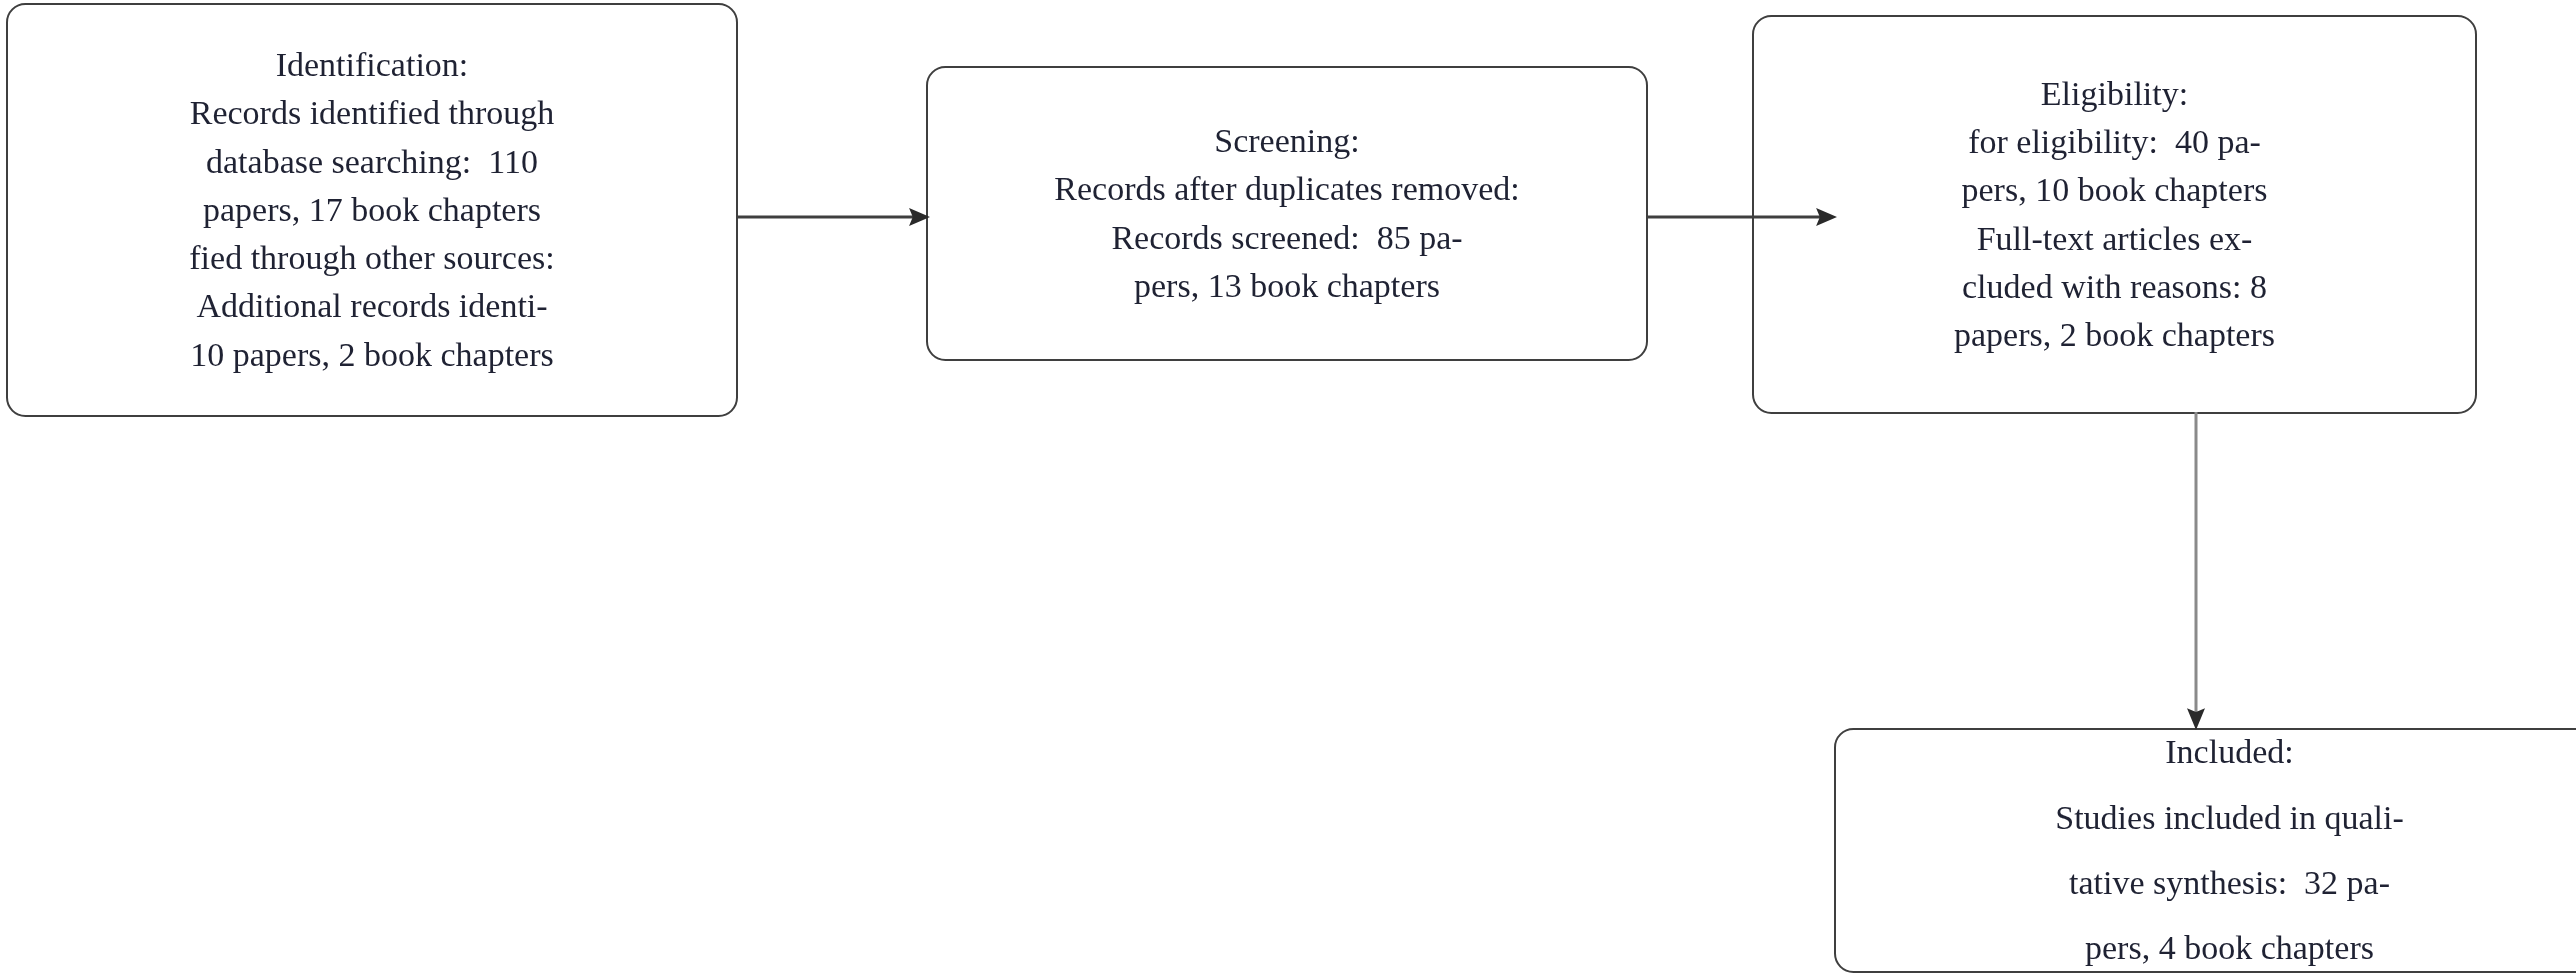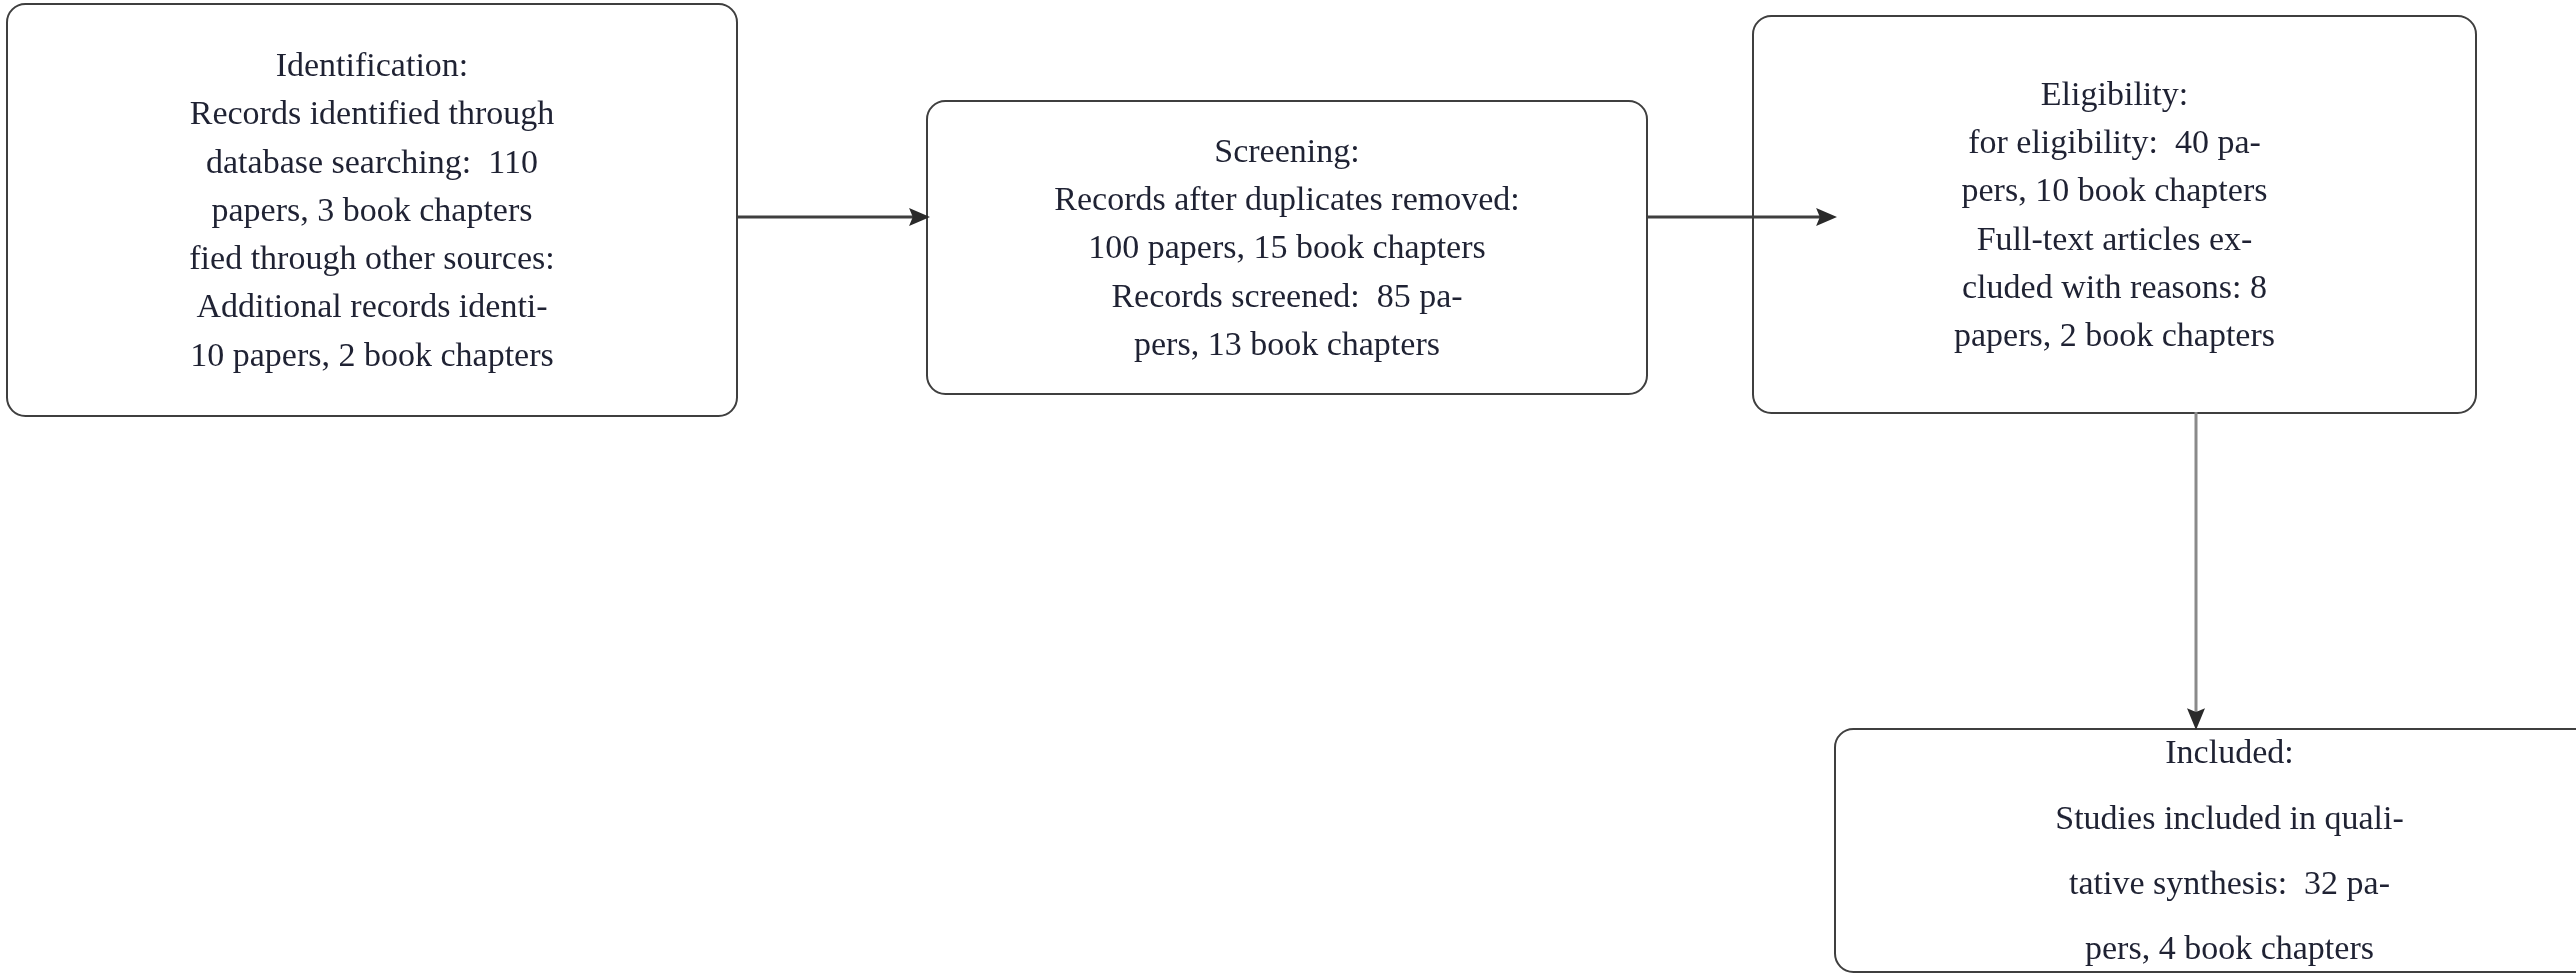--- a/index.html
+++ b/index.html
@@ -43,21 +43,20 @@
     left: 6px;
     top: 3px;
     width: 732px;
     height: 414px;
   }
   #box-screening {
     left: 926px;
     top: 66px;
     width: 722px;
     height: 295px;
-    margin-top: 34px;
   }
   #box-eligibility {
     left: 1752px;
     top: 15px;
     width: 725px;
     height: 399px;
   }
   #box-included {
     left: 1834px;
     top: 728px;
@@ -100,30 +99,29 @@
 </style>
 </head>
 <body>
 
 <div id="canvas">
 
   <div id="box-identification" class="flow-box">
     <span class="line">Identification:</span>
     <span class="line">Records identified through</span>
     <span class="line">database searching:  110</span>
-    <span class="line">papers, 3 book chapters</span>
+    <span class="line">papers, 17 book chapters</span>
     <span class="line">fied through other sources:</span>
     <span class="line">Additional records identi-</span>
     <span class="line">10 papers, 2 book chapters</span>
   </div>
 
   <div id="box-screening" class="flow-box">
     <span class="line">Screening:</span>
     <span class="line">Records after duplicates removed:</span>
-    <span class="line">100 papers, 15 book chapters</span>
     <span class="line">Records screened:  85 pa-</span>
     <span class="line">pers, 13 book chapters</span>
   </div>
 
   <div id="box-eligibility" class="flow-box">
     <span class="line">Eligibility:</span>
     <span class="line">for eligibility:  40 pa-</span>
     <span class="line">pers, 10 book chapters</span>
     <span class="line">Full-text articles ex-</span>
     <span class="line">cluded with reasons: 8</span>

